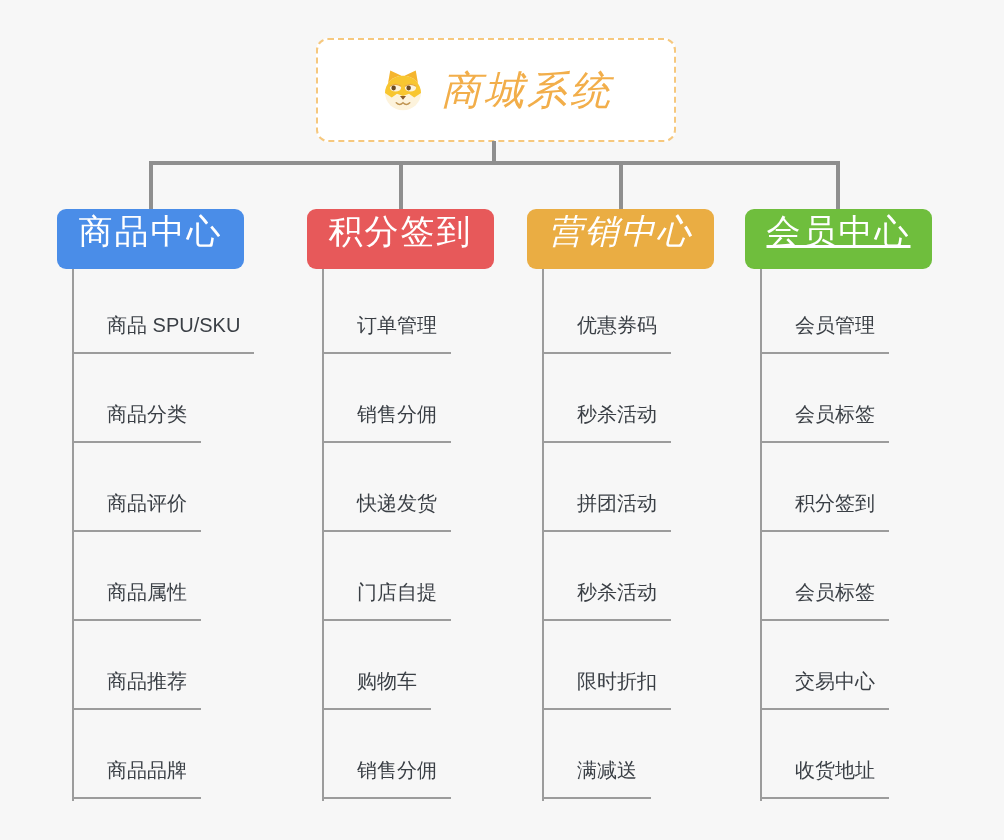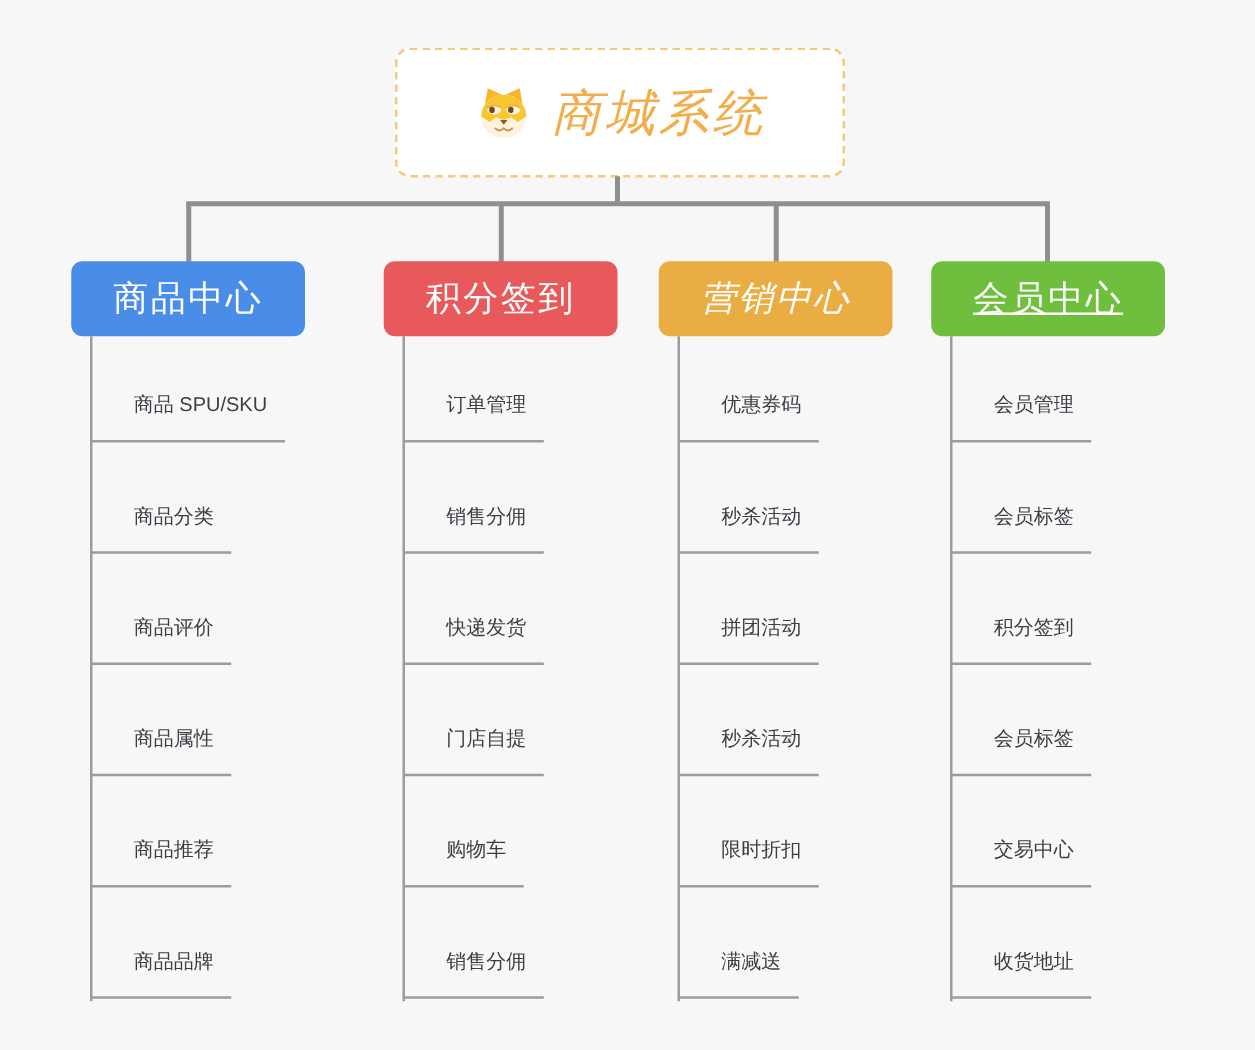--- a/index.html
+++ b/index.html
@@ -17,31 +17,31 @@
   .root-node{
     position:absolute;left:316px;top:38px;width:360px;height:104px;
     box-sizing:border-box;background:#FFFFFF;
     border:2px dashed #F6C87E;border-radius:12px;
     display:flex;align-items:center;justify-content:center;gap:14px;
   }
   .root-title{font-size:40px;letter-spacing:3px;font-weight:400;}
 
   .branch-box{
     position:absolute;top:209px;width:187px;height:60px;
-    border-radius:9px;display:flex;align-items:center;justify-content:center;
-    color:#FFFFFF;font-size:28px;letter-spacing:2px;cursor:pointer;
+    border-radius:9px;display:flex;align-items:flex-start;justify-content:center;
+    color:#FFFFFF;font-size:34px;letter-spacing:2px;cursor:pointer;
   }
   .b0{left:57px}.b1{left:307px}.b2{left:527px}.b3{left:745px}
 
   .trunk{position:absolute;top:269px;width:2px;height:532px;background:#9C9C9C;}
   .t0{left:72px}.t1{left:322px}.t2{left:542px}.t3{left:760px}
 
   .item{
     position:absolute;white-space:nowrap;
-    font-size:16px;color:#3A3F45;line-height:30px;
+    font-size:20px;color:#3A3F45;line-height:30px;
     padding:0 14px 12px 34px;
     border-bottom:2px solid #9C9C9C;
     cursor:pointer;
   }
   .c0{left:73px}.c1{left:323px}.c2{left:543px}.c3{left:761px}
   .r0{top:310px}.r1{top:399px}.r2{top:488px}.r3{top:577px}.r4{top:666px}.r5{top:755px}
 </style>
 </head>
 <body>
 

